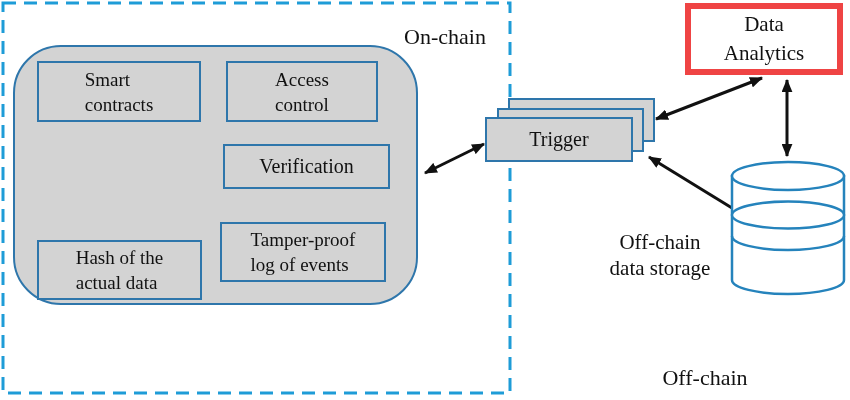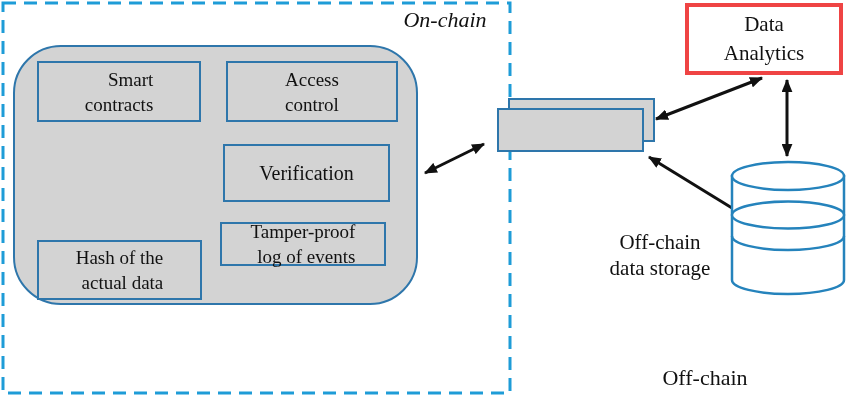--- a/index.html
+++ b/index.html
@@ -11,58 +11,58 @@
     color:#111;
     overflow:hidden;
   }
   .layer{position:absolute;left:0;top:0;}
   .node{
     position:absolute;
     box-sizing:border-box;
     background:#d3d3d3;
     border:2px solid #2e76ab;
     display:flex;align-items:center;justify-content:center;
-    text-align:right;
+    text-align:left;
     white-space:pre-line;
     font-size:19px;line-height:25px;
   }
   .rounded-container{
     position:absolute;
     box-sizing:border-box;
     left:13px;top:45px;width:405px;height:260px;
     background:#d3d3d3;
     border:2px solid #2e76ab;
     border-radius:48px;
   }
   .box-smart{left:37px;top:61px;width:164px;height:61px;}
-  .box-access{left:226px;top:61px;width:172px;height:61px;}
+  .box-access{left:226px;top:61px;width:152px;height:61px;}
   .box-transaction{left:37px;top:144px;width:164px;height:62px;}
-  .box-verification{left:223px;top:144px;width:167px;height:58px;font-size:20px;}
+  .box-verification{left:223px;top:144px;width:167px;height:45px;font-size:20px;}
   .box-hash{left:37px;top:240px;width:165px;height:60px;}
-  .box-tamper{left:220px;top:222px;width:166px;height:44px;}
+  .box-tamper{left:220px;top:222px;width:166px;height:60px;}
   .trigger-layer{background:#d3d3d3;border:2px solid #2e76ab;position:absolute;box-sizing:border-box;}
   .trigger-back{left:508px;top:98px;width:147px;height:44px;}
   .trigger-mid{left:497px;top:108px;width:147px;height:44px;}
   .trigger-front{left:485px;top:117px;width:148px;height:45px;
     display:flex;align-items:center;justify-content:center;font-size:20px;}
   .analytics-box{
     position:absolute;box-sizing:border-box;
     left:685px;top:3px;width:158px;height:72px;
-    background:#fff;border:4px solid #ef4444;
+    background:#fff;border:6px solid #ef4444;
     display:flex;align-items:center;justify-content:center;
     text-align:center;white-space:pre-line;
     font-size:21px;line-height:29px;
   }
   .region-label{
     position:absolute;
     text-align:center;
     font-size:22px;
     white-space:pre-line;
   }
-  .label-onchain{left:380px;top:7px;width:130px;font-style:italic;}
+  .label-onchain{left:380px;top:24px;width:130px;}
   .label-offchain{left:635px;top:365px;width:140px;}
   .label-storage{left:575px;top:229px;width:170px;font-size:21px;line-height:26px;}
 </style>
 </head>
 <body>
 
 <div class="canvas">
 
   <svg class="layer" width="850" height="400" viewBox="0 0 850 400">
     <defs>
@@ -106,20 +106,23 @@
     <span>Hash of the
 actual data</span>
   </div>
   <div class="node box-tamper">
     <span>Tamper-proof
 log of events</span>
   </div>
 
   <div class="trigger-layer trigger-back"></div>
   <div class="trigger-layer trigger-mid"></div>
+  <div class="trigger-layer trigger-front">
+    <span>Trigger</span>
+  </div>
 
   <div class="analytics-box">
     <span>Data
 Analytics</span>
   </div>
 
   <div class="region-label label-onchain">On-chain</div>
   <div class="region-label label-offchain">Off-chain</div>
   <div class="region-label label-storage">Off-chain
 data storage</div>

